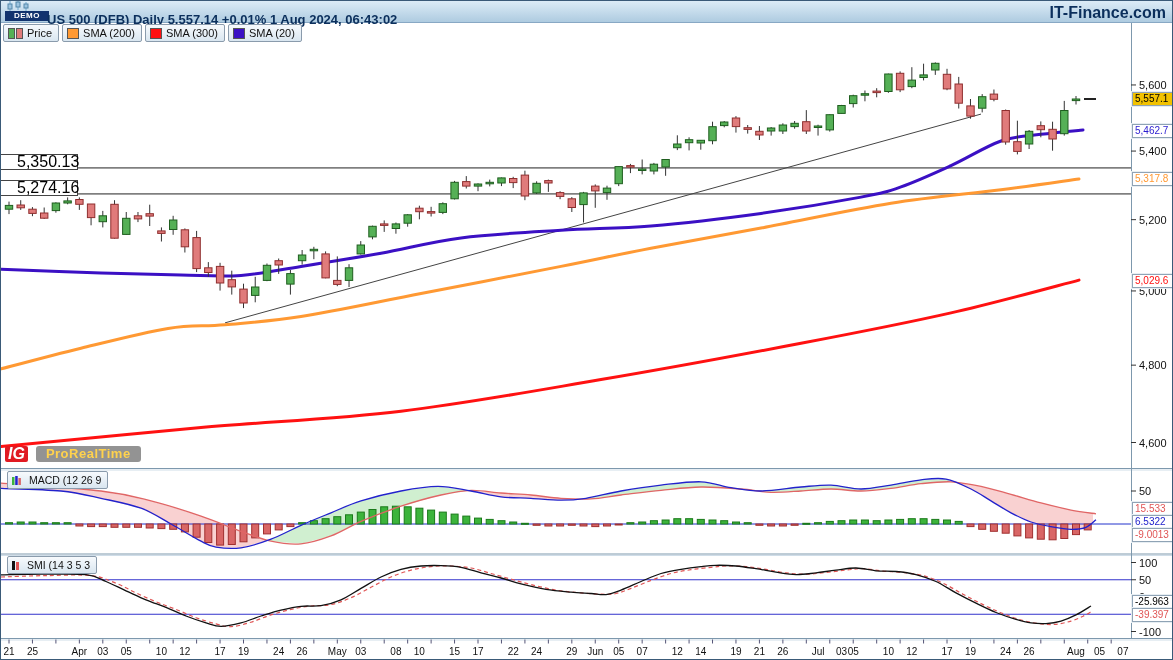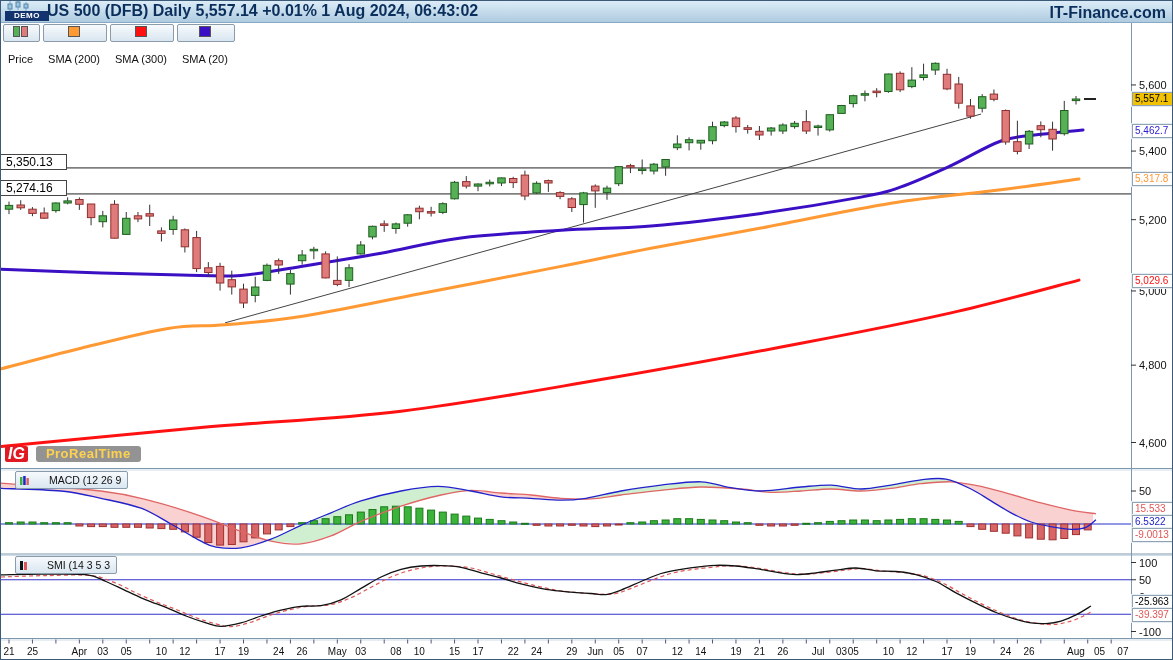--- a/index.html
+++ b/index.html
@@ -4,35 +4,35 @@
 <style>
   html,body{margin:0;padding:0;background:#e8e8e8;}
   #app{position:relative;width:1173px;height:660px;background:#ffffff;overflow:hidden;
        font-family:"Liberation Sans",sans-serif;border:1px solid #3a5a78;box-sizing:border-box;}
   #chart{position:absolute;left:0;top:0;z-index:1;}
   .topbar{position:absolute;left:0;top:0;width:100%;height:21px;z-index:5;
           background:linear-gradient(#dcecf7,#aecbe0);border-bottom:1px solid #88a8c4;}
   .minicndl{position:absolute;left:5px;top:0px;}
   .demo{position:absolute;left:4px;top:10px;background:#12336e;color:#fff;font-size:8px;
         font-weight:bold;padding:1px 9px;line-height:8px;letter-spacing:.5px;}
-  .title{position:absolute;left:46px;top:1px;font-size:16px;font-weight:bold;color:#0b2f5c;white-space:nowrap;}
+  .title{position:absolute;left:46px;top:11px;font-size:13px;font-weight:bold;color:#0b2f5c;white-space:nowrap;}
   .brand{position:absolute;right:6px;top:3px;font-size:16px;font-weight:bold;color:#0b2f5c;cursor:pointer;}
   .legendbar{position:absolute;left:2px;top:23px;z-index:5;display:flex;gap:3px;}
-  .lgbtn{display:inline-flex;align-items:center;gap:16px;padding:1px 6px 1px 4px;height:14px;
+  .lgbtn{display:inline-flex;align-items:center;gap:4px;padding:1px 6px 1px 4px;height:14px;
          background:linear-gradient(#f7fafd,#d9e6f0);border:1px solid #8a9bac;border-radius:2px;
-         font-size:11px;color:#111;cursor:pointer;flex-direction:column;}
+         font-size:11px;color:#111;cursor:pointer;}
   .sw{display:inline-flex;gap:1px;}
   .sw i{display:inline-block;width:5px;height:9px;border:1px solid #555;}
   .sw i.single{width:10px;}
   .marker{position:absolute;left:1131px;width:40px;height:12px;z-index:4;background:#fff;
           border:1px solid #8fa3b5;font-size:10px;line-height:12px;padding-left:2px;
           overflow:hidden;white-space:nowrap;box-shadow:0 0 0 1px #e7eef3;}
   .hlabel{position:absolute;left:0;width:60px;height:14px;z-index:3;background:#fff;
-          border:1px solid #444;border-left:none;font-size:12px;line-height:14px;padding-left:5px;color:#000;}
-  .indlabel{position:absolute;left:14px;z-index:4;display:inline-flex;align-items:center;gap:20px;
+          border:1px solid #444;border-left:none;font-size:16px;line-height:14px;padding-left:16px;color:#000;}
+  .indlabel{position:absolute;left:6px;z-index:4;display:inline-flex;align-items:center;gap:8px;
             height:14px;padding:1px 6px 1px 4px;background:linear-gradient(#f7fafd,#d9e6f0);
             border:1px solid #8a9bac;border-radius:2px;font-size:10.5px;color:#111;cursor:pointer;}
   .logo{position:absolute;left:4px;top:445px;z-index:4;display:flex;align-items:center;}
   .logo .ig{background:#e01a22;color:#fff;font-weight:bold;font-style:italic;font-size:16px;
             padding:1px 3px;height:14px;line-height:14px;border-radius:2px;}
   .logo .prt{background:rgba(120,120,120,.8);color:#ffd24d;font-weight:bold;font-size:13px;
              padding:0 10px;height:16px;line-height:16px;border-radius:3px;margin-left:8px;letter-spacing:.5px;}
 </style>
 </head>
 <body>

